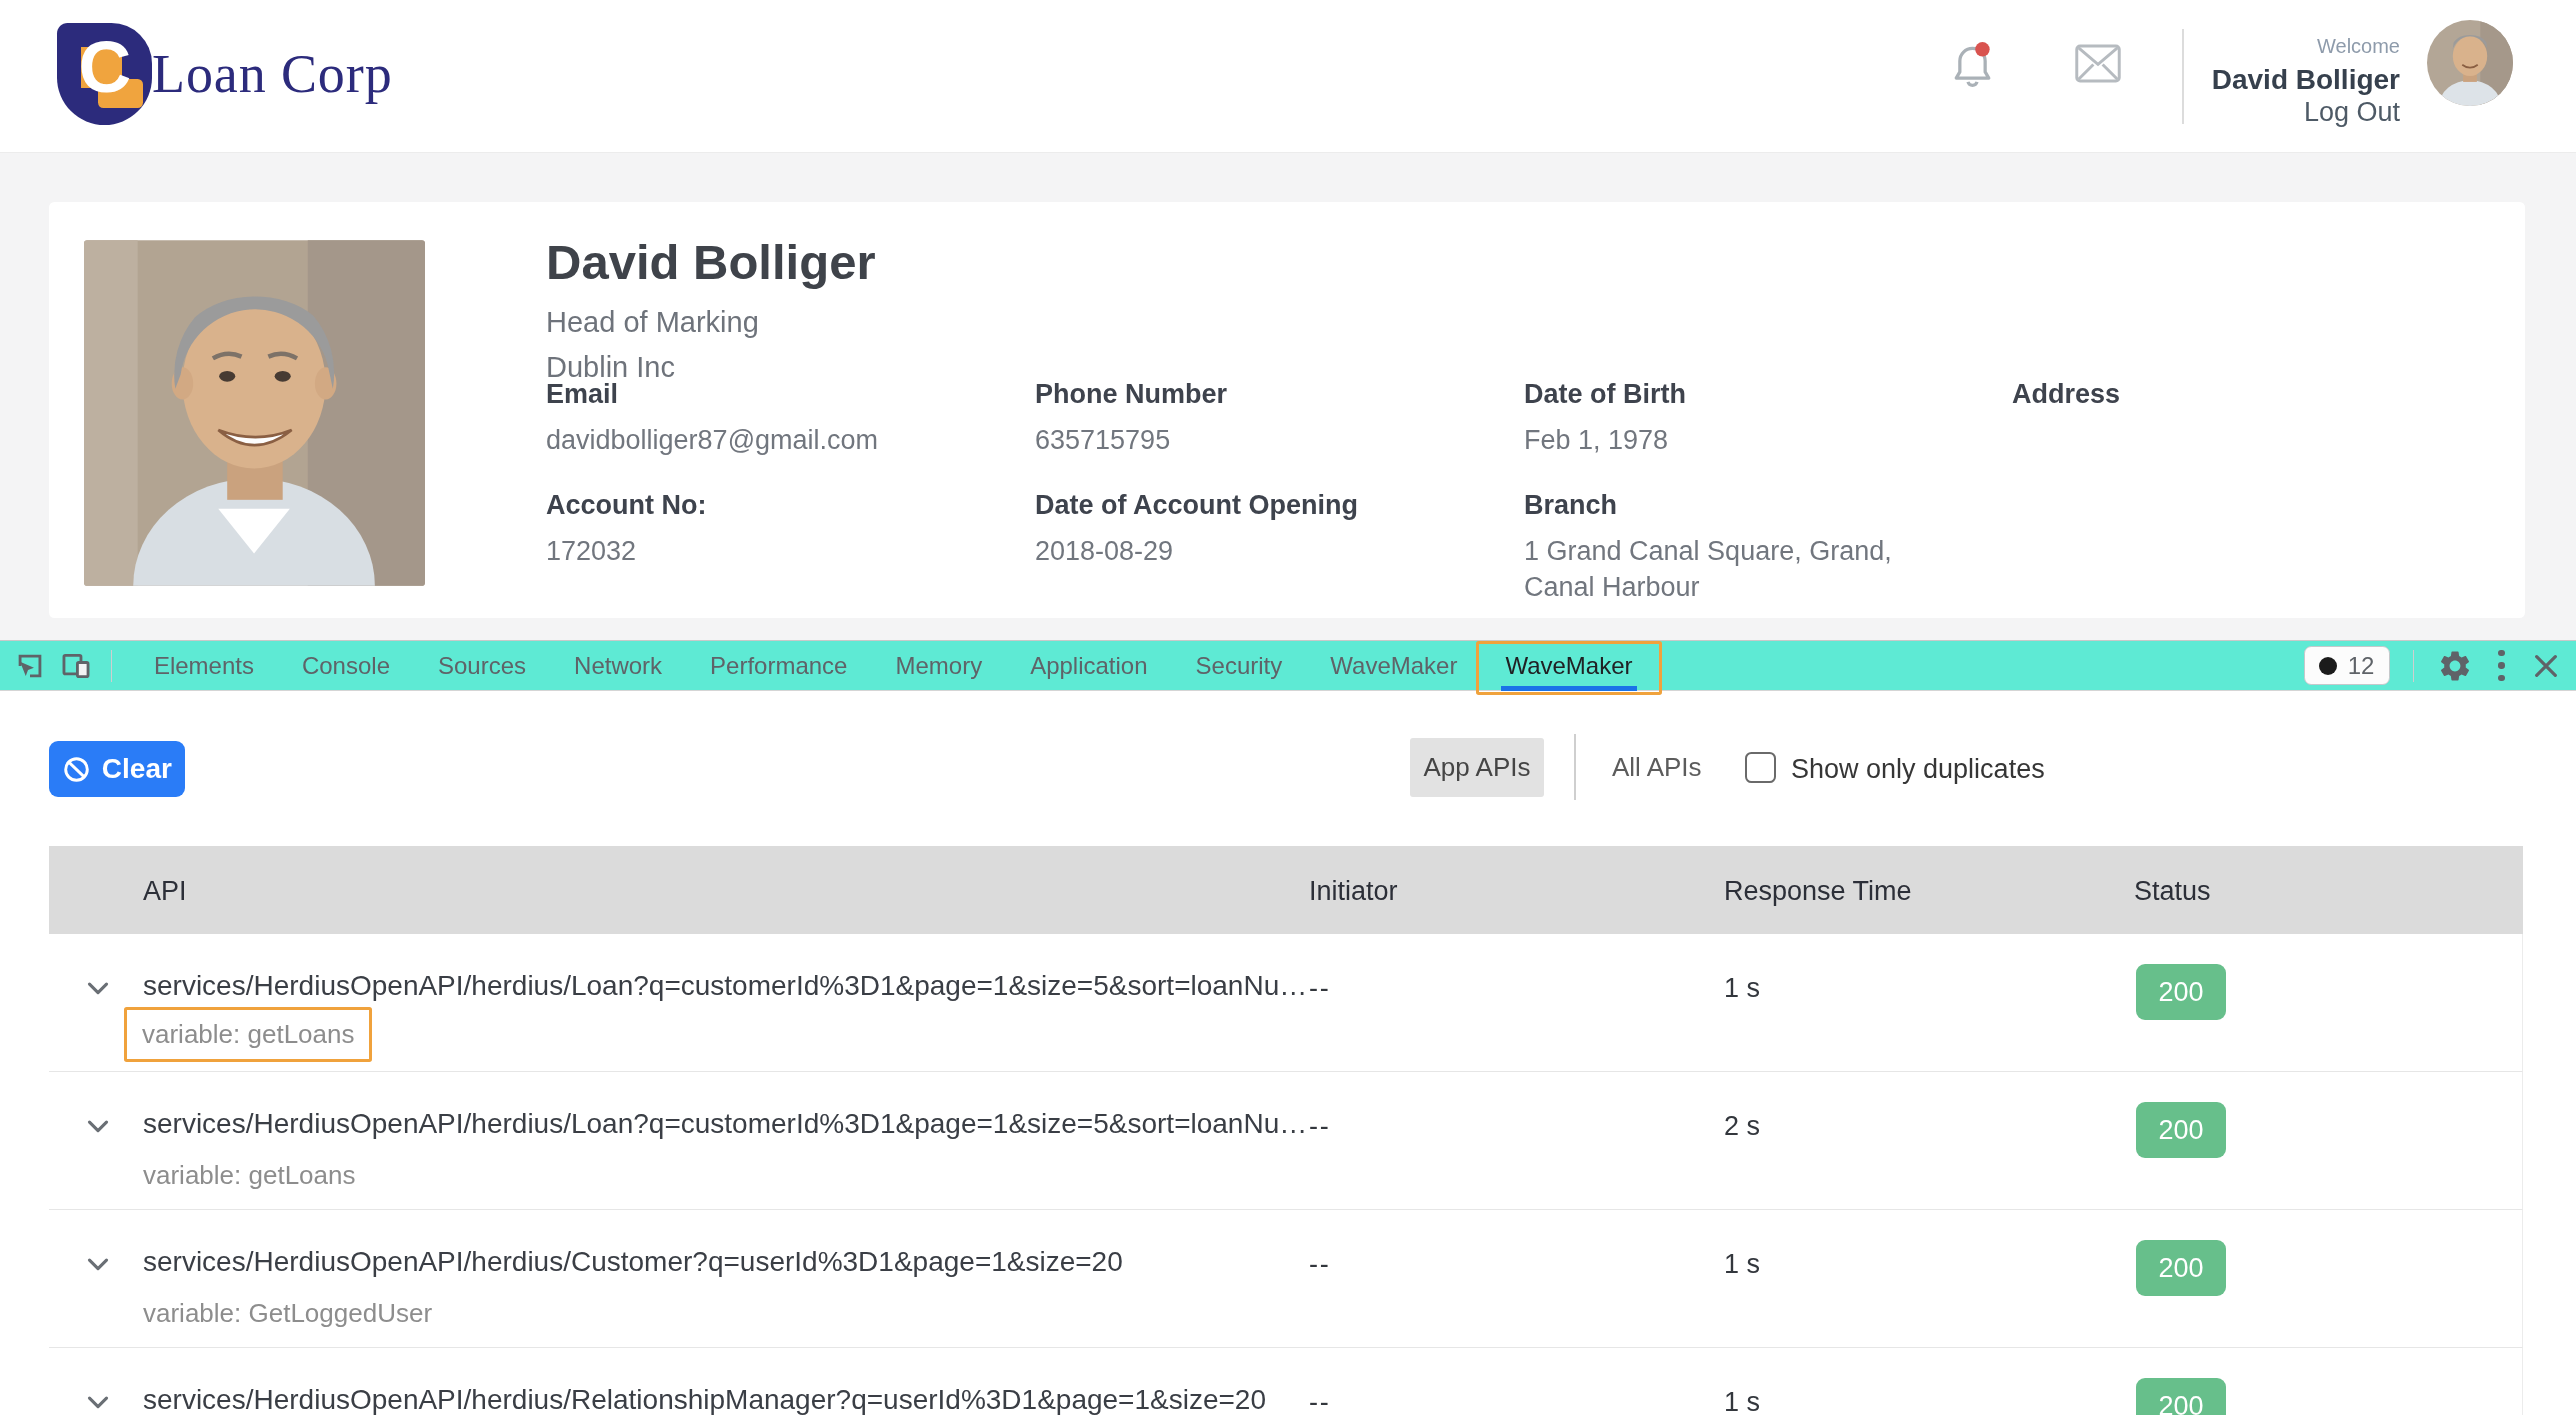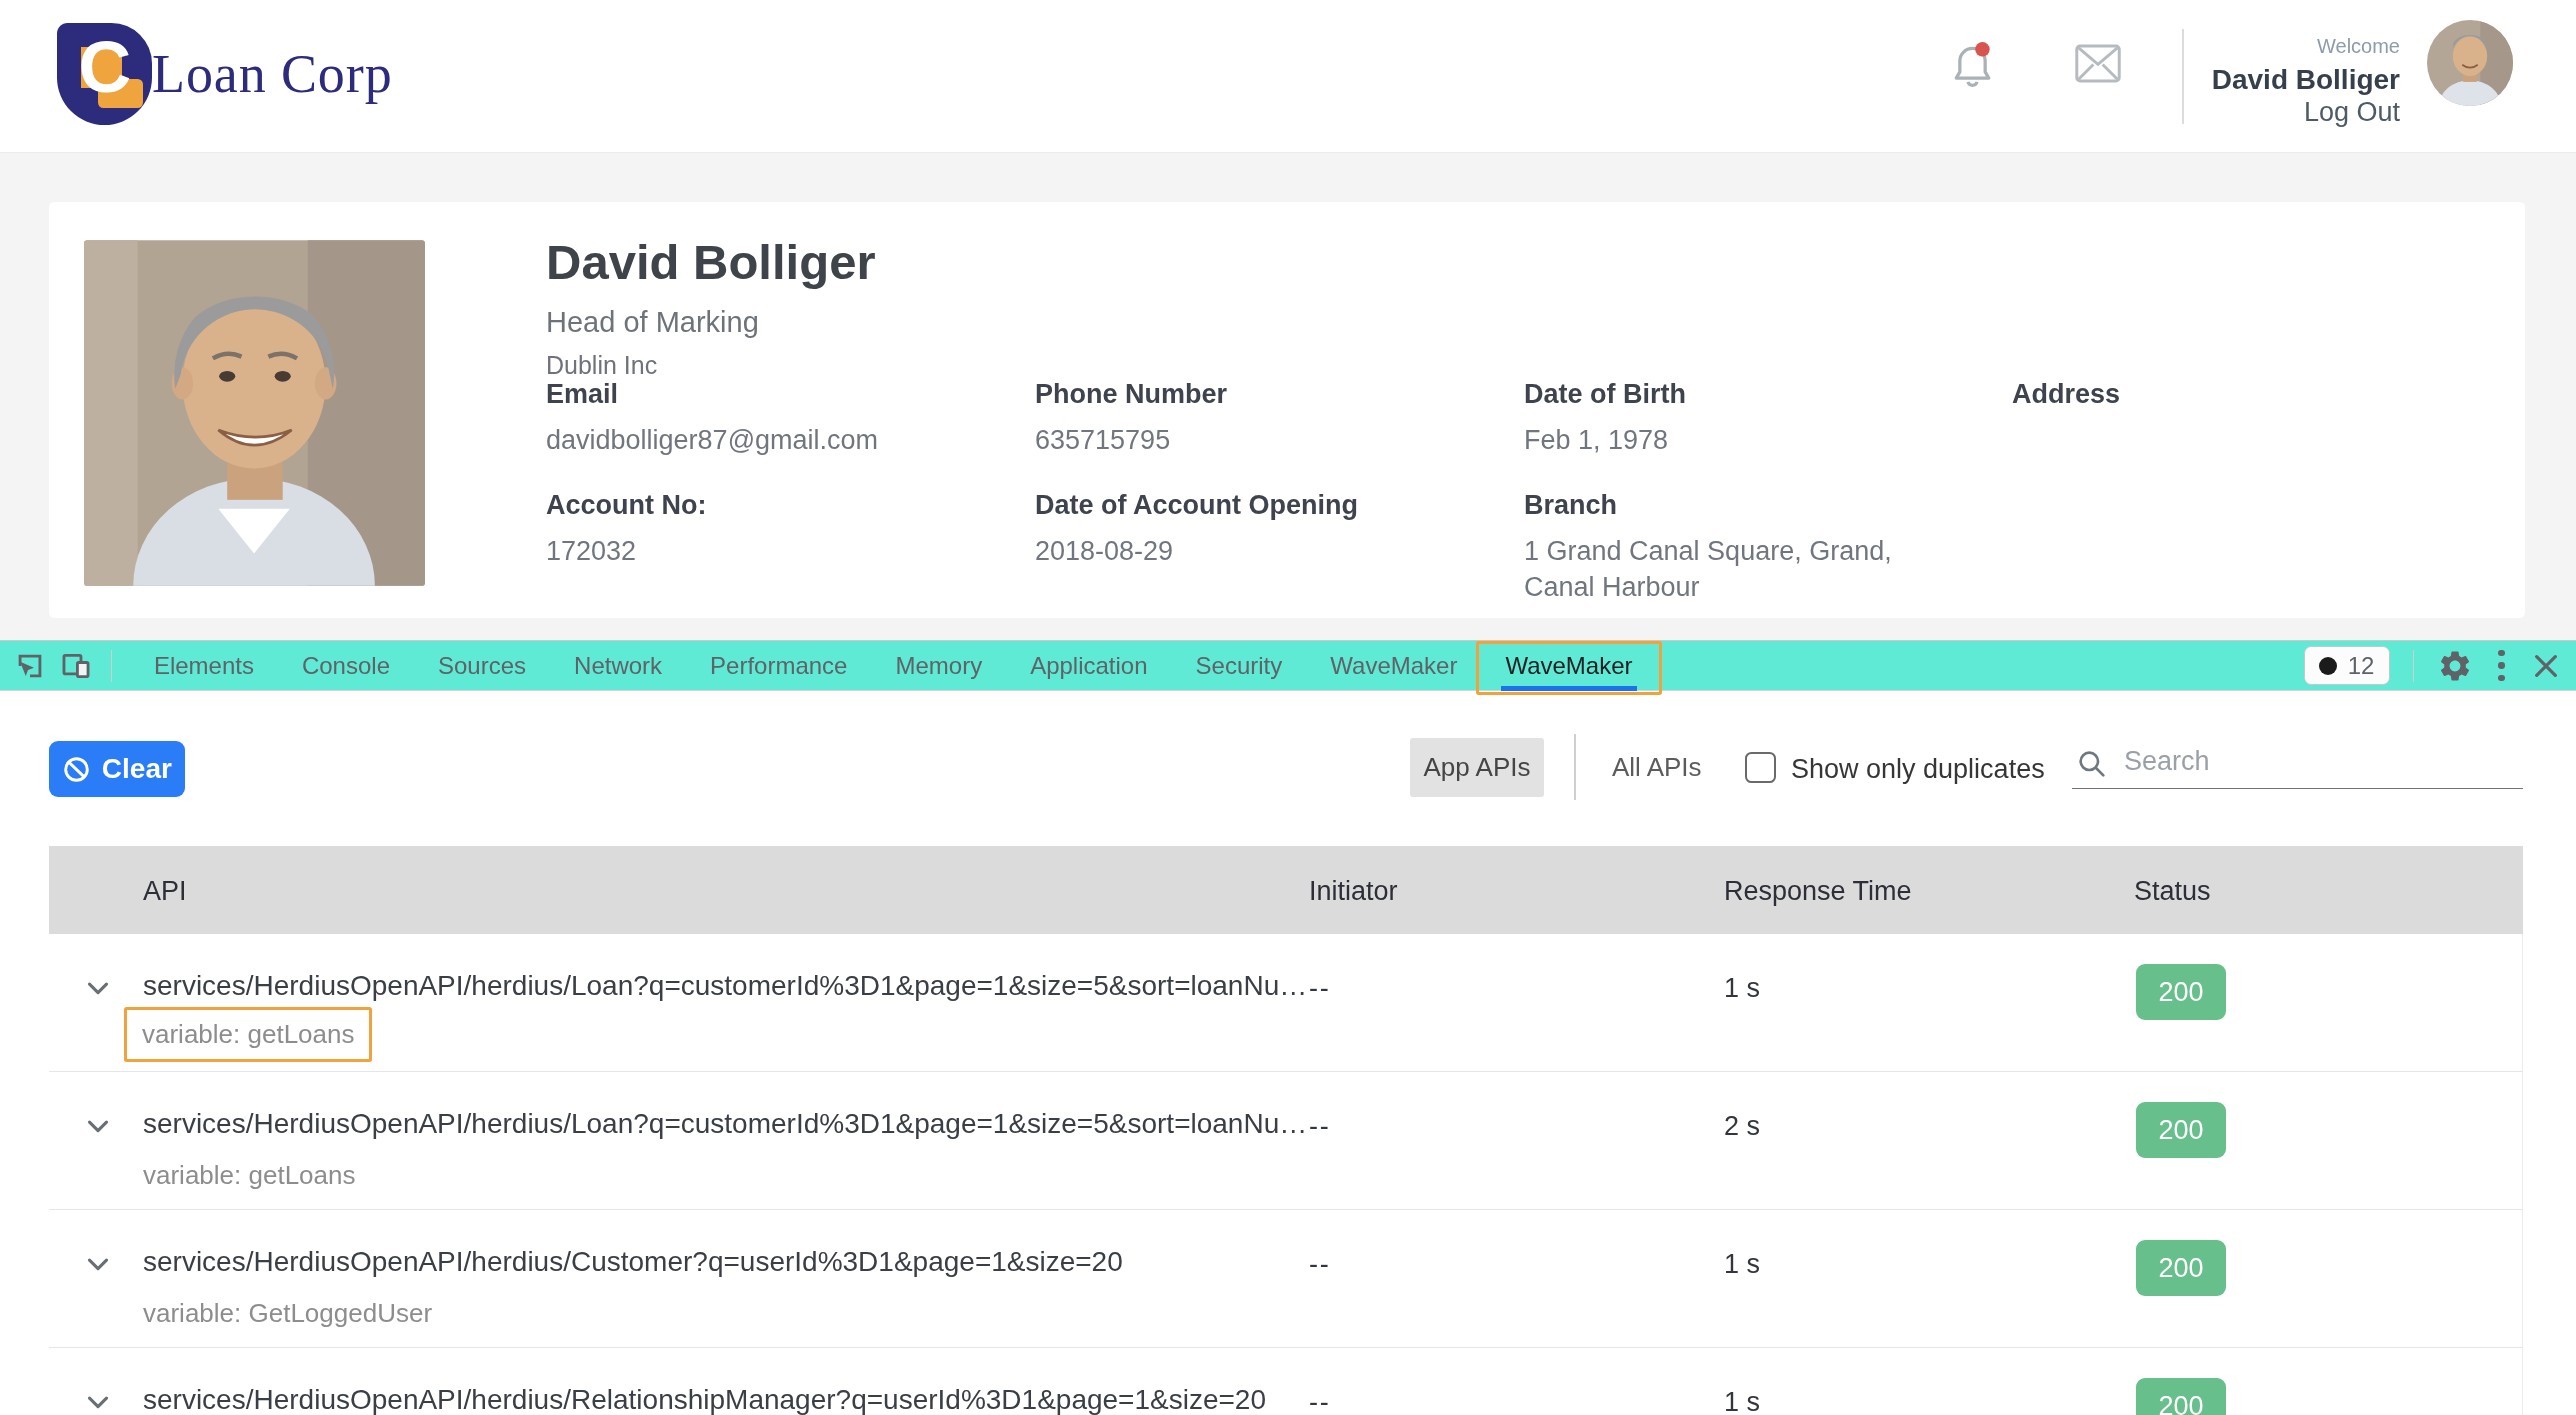--- a/index.html
+++ b/index.html
@@ -22,21 +22,21 @@
   .welcome{font-size:20px;color:#8E9BAB;}
   .uname{font-size:28px;color:#36404D;font-weight:700;}
   .logout{font-size:27px;color:#4E5A66;cursor:pointer;}
   .avatar{position:absolute;left:2427px;top:20px;width:86px;height:86px;border-radius:50%;overflow:hidden;cursor:pointer;}
 
   
   .card{position:absolute;left:49px;top:202px;width:2476px;height:416px;background:#ffffff;border-radius:5.4px;}
   .photo{position:absolute;left:35px;top:38px;width:341px;height:346px;border-radius:3.6px;overflow:hidden;}
   .p-name{position:absolute;left:497px;top:32px;font-size:49px;font-weight:700;color:#3F434A;}
   .p-title{position:absolute;left:497px;top:104px;font-size:29px;color:#6E737B;}
-  .p-company{position:absolute;left:497px;top:149px;font-size:25px;color:#6E737B;}
+  .p-company{position:absolute;left:497px;top:149px;font-size:29px;color:#6E737B;}
   .f-label{position:absolute;font-size:27px;font-weight:700;color:#3E434D;}
   .f-value{position:absolute;font-size:27px;color:#71767E;line-height:36px;}
 
   
   .devtools{position:absolute;left:0;top:640px;width:2576px;height:775px;background:#ffffff;border-top:0.9px solid #c9c9c9;}
   .dt-bar{position:absolute;left:0;top:0;width:2576px;height:50px;background:#5eead4;border-bottom:0.9px solid #d5d5d5;display:flex;align-items:center;padding-left:12.5px;box-sizing:border-box;}
   .dt-icon{width:34px;height:34px;cursor:pointer;flex:none;}
   .dt-sep{width:0.9px;height:32px;background:#cfcfcf;margin:0 18px;flex:none;}
   .dt-tabs{display:flex;height:50px;align-items:center;}
   .dt-tab{padding:0 24px;font-size:24px;color:#5f6368;line-height:50px;cursor:pointer;white-space:nowrap;position:relative;}
@@ -223,27 +223,20 @@
       <span>Clear</span>
     </div>
 
     <div class="seg-app">App APIs</div>
     <div class="seg-div"></div>
     <div class="seg-all">All APIs</div>
 
     <div class="dup-box"></div>
     <div class="dup-label">Show only duplicates</div>
 
-    <div class="search-wrap">
-      <svg viewBox="0 0 24 24">
-        <circle cx="10" cy="10" r="6.5" fill="none" stroke="#6f7880" stroke-width="2"></circle>
-        <line x1="15.2" y1="15.2" x2="20.5" y2="20.5" stroke="#6f7880" stroke-width="2" stroke-linecap="round"></line>
-      </svg>
-      <input type="text" placeholder="Search" style="">
-    </div>
 
     <div class="api-table">
       <div class="th">
         <span class="col-api">API</span>
         <span class="col-init">Initiator</span>
         <span class="col-resp">Response Time</span>
         <span class="col-status">Status</span>
       </div>
 
       <div class="tr">

